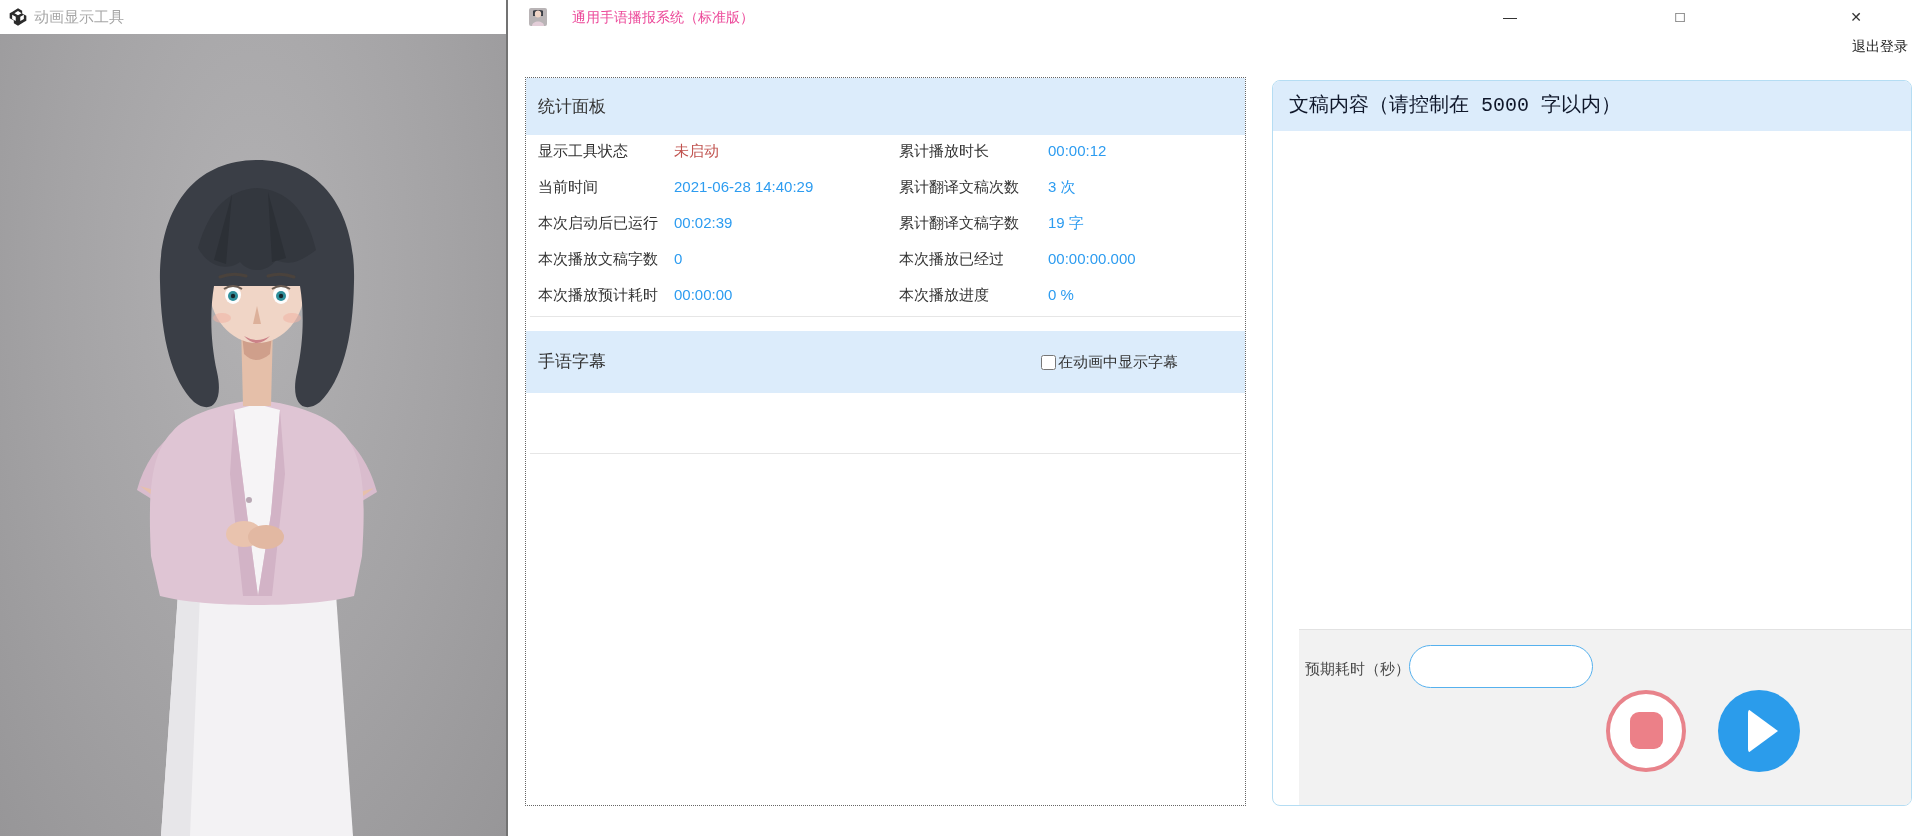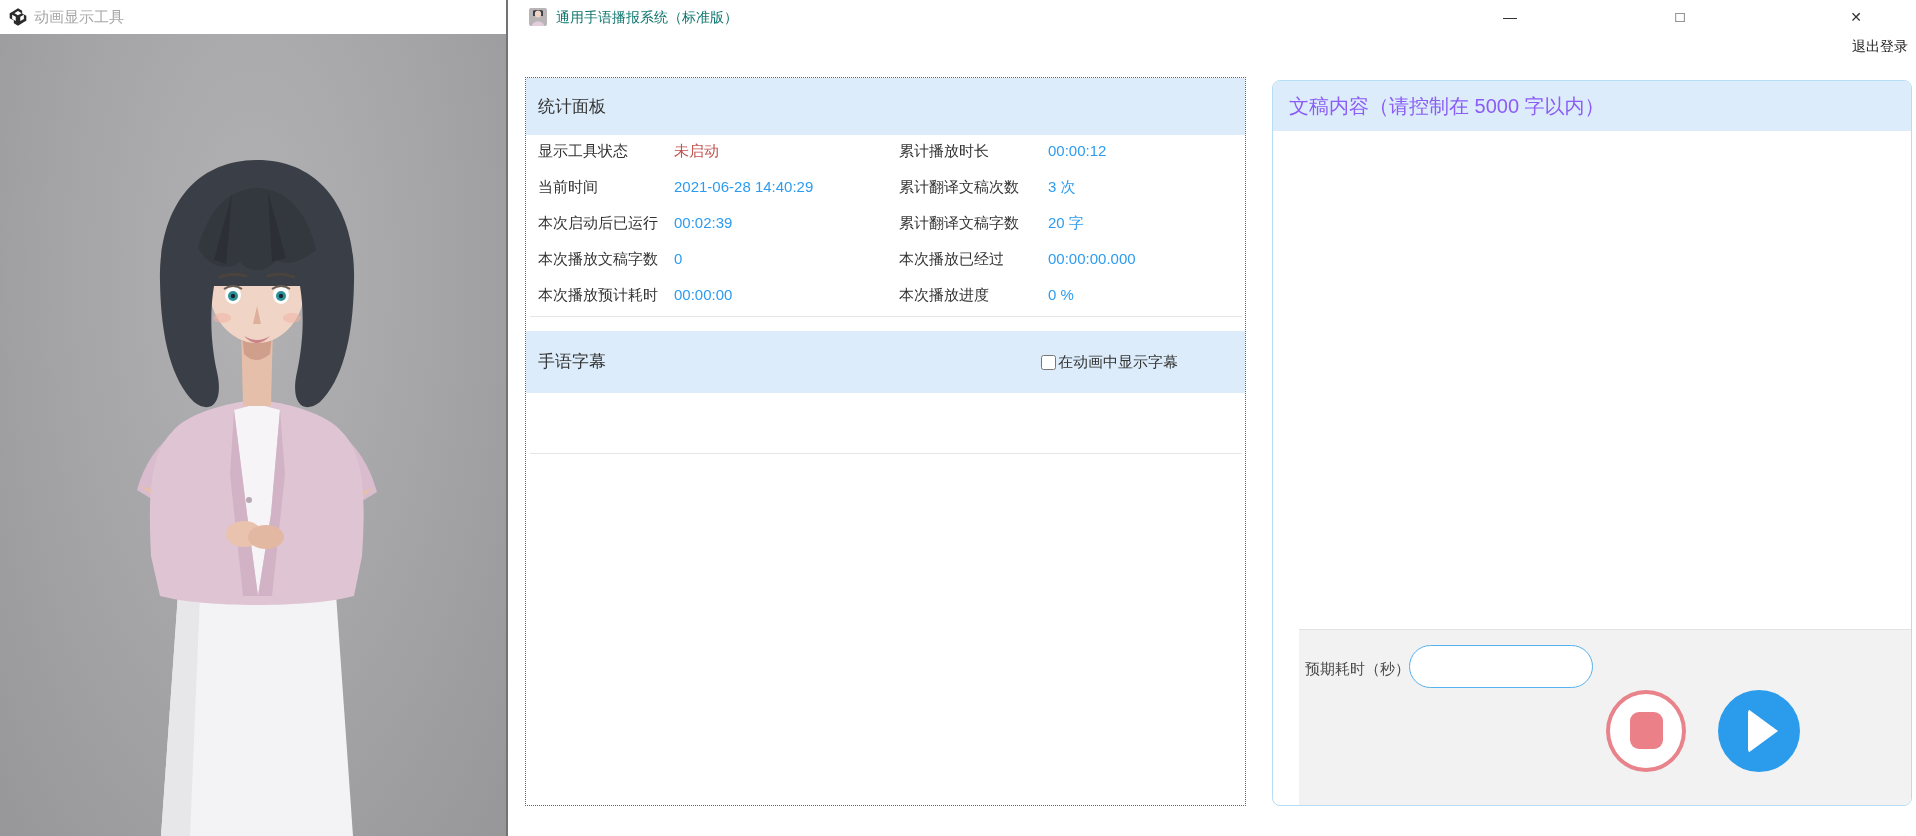--- a/index.html
+++ b/index.html
@@ -13,21 +13,21 @@
   .left-title { position:absolute; left:34px; top:0; line-height:34px; font-size:15px; color:#a6a6a6; }
   .left-viewport { position:absolute; left:0; top:34px; width:506px; height:802px;
     background:radial-gradient(ellipse at 50% 30%, #b2b1b3 0%, #a4a3a5 55%, #979698 100%); }
   .left-viewport svg { position:absolute; left:0; top:0; }
   .win-divider { position:absolute; left:506px; top:0; width:2px; height:836px; background:#737373; }
 
   
   .win-right { position:absolute; left:508px; top:0; width:1408px; height:836px; background:#fff; }
   .right-titlebar { position:absolute; left:0; top:0; width:1408px; height:34px; background:#fff; }
   .app-icon { position:absolute; left:21px; top:8px; width:18px; height:18px; border-radius:2px; overflow:hidden; }
-  .right-title { position:absolute; left:48px; top:0; line-height:34px; font-size:14px; color:#0f766e; }
+  .right-title { position:absolute; left:64px; top:0; line-height:34px; font-size:14px; color:#ec4899; }
   .win-btn { position:absolute; top:0; width:34px; height:34px; line-height:34px; text-align:center;
     font-size:14px; color:#333; cursor:default; }
   .btn-min { left:985px; } .btn-max { left:1155px; font-size:15px; } .btn-close { left:1331px; }
   .logout-link { position:absolute; right:8px; top:38px; font-size:14px; color:#1a1a1a; cursor:pointer; }
 
   
   .stats-panel { position:absolute; left:17px; top:77px; width:721px; height:729px;
     border:1px dotted #666; background:#fff; }
   .blue-band { background:#dcecfb; }
   .stats-header { position:absolute; left:0; top:0; width:100%; height:57px; }
@@ -40,21 +40,21 @@
   .sub-header { position:absolute; left:0; top:253px; width:100%; height:62px; }
   .sub-header .t { position:absolute; left:12px; line-height:62px; font-size:17px; color:#333; }
   .chk-wrap { position:absolute; left:515px; top:0; height:62px; display:flex; align-items:center; gap:2px; }
   .chk-wrap input { width:15px; height:15px; accent-color:#2d9cf0; }
   .chk-wrap label { font-size:15px; color:#333; }
 
   
   .content-panel { position:absolute; left:764px; top:80px; width:640px; height:726px;
     border:1px solid #b5ddf3; border-radius:8px; overflow:hidden; background:#fff; }
   .content-header { position:absolute; left:0; top:0; width:100%; height:50px; }
-  .content-header .t { position:absolute; left:16px; line-height:50px; font-size:20px; color:#8b5cf6; }
+  .content-header .t { position:absolute; left:16px; line-height:50px; font-size:20px; color:#0f172a;font-family:Liberation Mono, monospace; }
   .content-textarea { position:absolute; left:0; top:50px; width:100%; height:498px;
     border:none; resize:none; outline:none; font-size:16px; padding:10px 14px; background:#fff;
     font-family:"Liberation Sans","DejaVu Sans",sans-serif; }
   .content-footer { position:absolute; left:0; top:548px; width:100%; height:178px;
     background:#f2f2f2; border-top:1px solid #e2e2e2;margin-left:26px; }
   .dur-label { position:absolute; left:6px; top:30px; font-size:15px; color:#4a4a4a; }
   .dur-input { position:absolute; left:110px; top:15px; width:184px; height:43px;
     border:1px solid #56b1ee; border-radius:22px; background:#fff; outline:none;
     padding:0 16px; font-size:15px; }
   .stop-button { position:absolute; left:307px; top:60px; width:80px; height:82px;
@@ -166,21 +166,21 @@
     <div class="stats-row" style="top:91px">
       <span class="ll">当前时间</span>
       <span class="lv v-blue">2021-06-28 14:40:29</span>
       <span class="rl">累计翻译文稿次数</span>
       <span class="rv v-blue">3 次</span>
     </div>
     <div class="stats-row" style="top:127px">
       <span class="ll">本次启动后已运行</span>
       <span class="lv v-blue">00:02:39</span>
       <span class="rl">累计翻译文稿字数</span>
-      <span class="rv v-blue">20 字</span>
+      <span class="rv v-blue">19 字</span>
     </div>
     <div class="stats-row" style="top:163px">
       <span class="ll">本次播放文稿字数</span>
       <span class="lv v-blue">0</span>
       <span class="rl">本次播放已经过</span>
       <span class="rv v-blue">00:00:00.000</span>
     </div>
     <div class="stats-row" style="top:199px">
       <span class="ll">本次播放预计耗时</span>
       <span class="lv v-blue">00:00:00</span>

